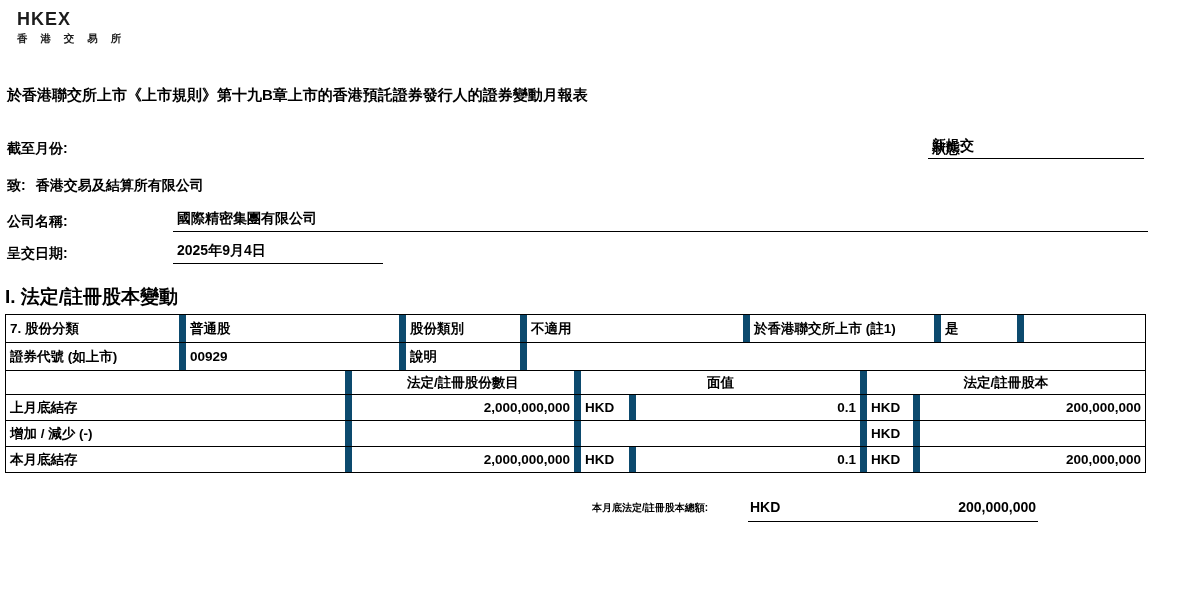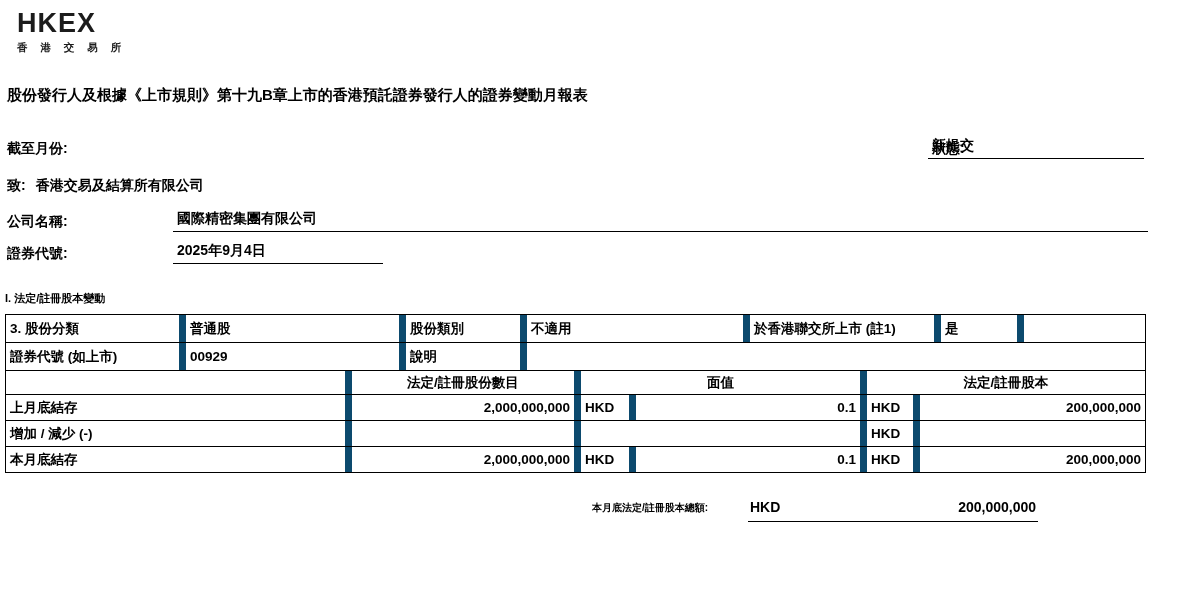--- a/index.html
+++ b/index.html
@@ -8,36 +8,36 @@
     position:relative;
     width:1177px; height:606px;
     background:#ffffff;
     color:#000000;
     font-family:"Liberation Sans","DejaVu Sans",sans-serif;
     font-weight:600;
     overflow:hidden;
   }
   
   .logo { position:absolute; left:17px; top:10px; color:#1c1c1c; }
-  .logo-main { font-size:27px; font-weight:800; letter-spacing:1px; line-height:1; }
+  .logo-main { font-size:18px; font-weight:800; letter-spacing:1px; line-height:1; }
   .logo-sub  { font-size:10.5px; letter-spacing:5px; margin-top:4px; font-weight:700; }
   
   .doc-title { position:absolute; left:7px; top:86px; font-size:15px; font-weight:700; }
   
   .lbl { position:absolute; font-size:14px; white-space:nowrap; }
   .u-line {
     position:absolute; height:22px;
     border-bottom:1.5px solid #000;
     font-size:14px; white-space:nowrap;
     padding-left:4px;
   }
   .to-row { position:absolute; left:7px; top:177px; font-size:14px; white-space:nowrap; }
   .to-row .to-val { margin-left:10px; }
   
-  .section-heading { position:absolute; left:5px; top:284px; font-size:11px; font-weight:700;margin-top:7px; }
+  .section-heading { position:absolute; left:5px; top:284px; font-size:19px; font-weight:700; }
   
   .tbl {
     position:absolute; left:5px; top:314px; width:1141px;
     border:1.5px solid #000;
   }
   .trow { display:flex; }
   .trow + .trow { border-top:1px solid #000; }
   .tcell {
     display:flex; align-items:center;
     padding:0 4px;
@@ -59,43 +59,43 @@
 </head>
 <body>
 
 <div class="page">
 
   <div class="logo">
     <div class="logo-main">HKEX</div>
     <div class="logo-sub">香 港 交 易 所</div>
   </div>
 
-  <div class="doc-title">股份發行人及根據《上市規則》第十九B章上市的香港預託證券發行人的證券變動月報表</div>
+  <div class="doc-title">於香港聯交所上市《上市規則》第十九B章上市的香港預託證券發行人的證券變動月報表</div>
 
   <div class="lbl" style="left:7px; top:140px;">截至月份:</div>
 
   <div class="lbl" style="left:932px; top:140px;">狀態:</div>
   <div class="u-line" style="left:928px; top:137px; width:216px;">新提交</div>
 
   <div class="to-row">
     <span>致:</span><span class="to-val">香港交易及結算所有限公司</span>
   </div>
 
   <div class="lbl" style="left:7px; top:213px;">公司名稱:</div>
   <div class="u-line" style="left:173px; top:210px; width:975px;">國際精密集團有限公司</div>
 
-  <div class="lbl" style="left:7px; top:245px;">證券代號:</div>
+  <div class="lbl" style="left:7px; top:245px;">呈交日期:</div>
   <div class="u-line" style="left:173px; top:242px; width:210px;">2025年9月4日</div>
 
   <div class="section-heading">I. 法定/註冊股本變動</div>
 
   <div class="tbl">
 
     <div class="trow" style="height:27px;">
-      <div class="tcell" style="flex:0 0 173px;">3. 股份分類</div>
+      <div class="tcell" style="flex:0 0 173px;">7. 股份分類</div>
       <div class="tcell" style="flex:0 0 220px;">普通股</div>
       <div class="tcell" style="flex:0 0 121px;">股份類別</div>
       <div class="tcell" style="flex:0 0 223px;">不適用</div>
       <div class="tcell" style="flex:0 0 191px;">於香港聯交所上市 (註1)</div>
       <div class="tcell" style="flex:0 0 83px;">是</div>
       <div class="tcell grow"></div>
     </div>
 
     <div class="trow" style="height:28px;">
       <div class="tcell" style="flex:0 0 173px;">證券代號 (如上市)</div>

